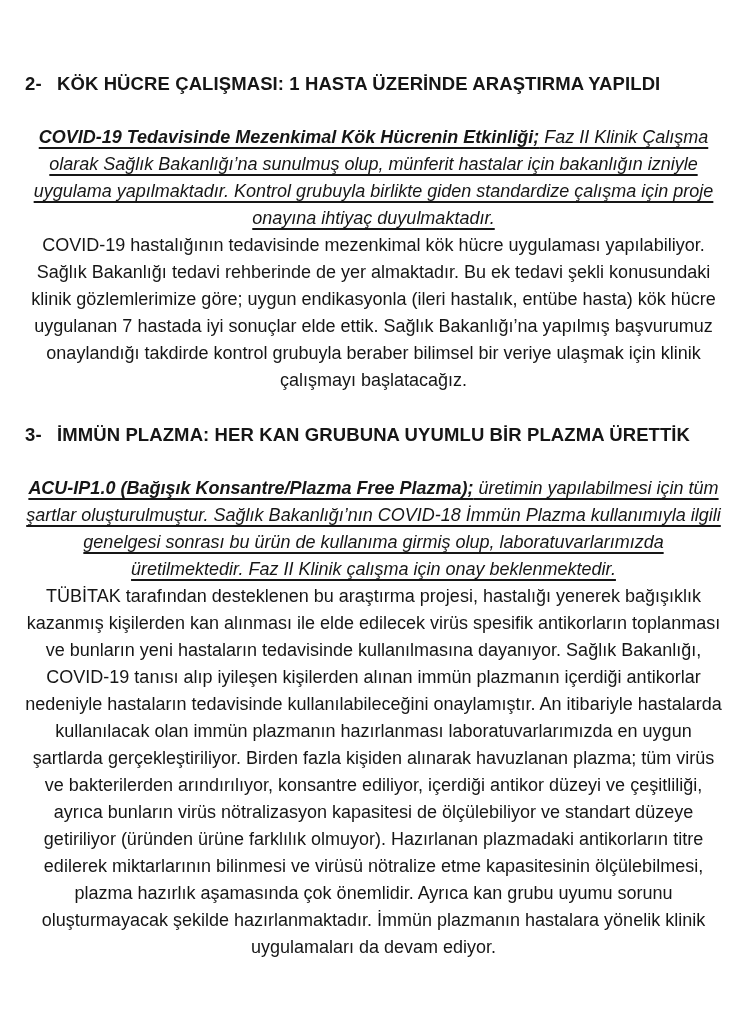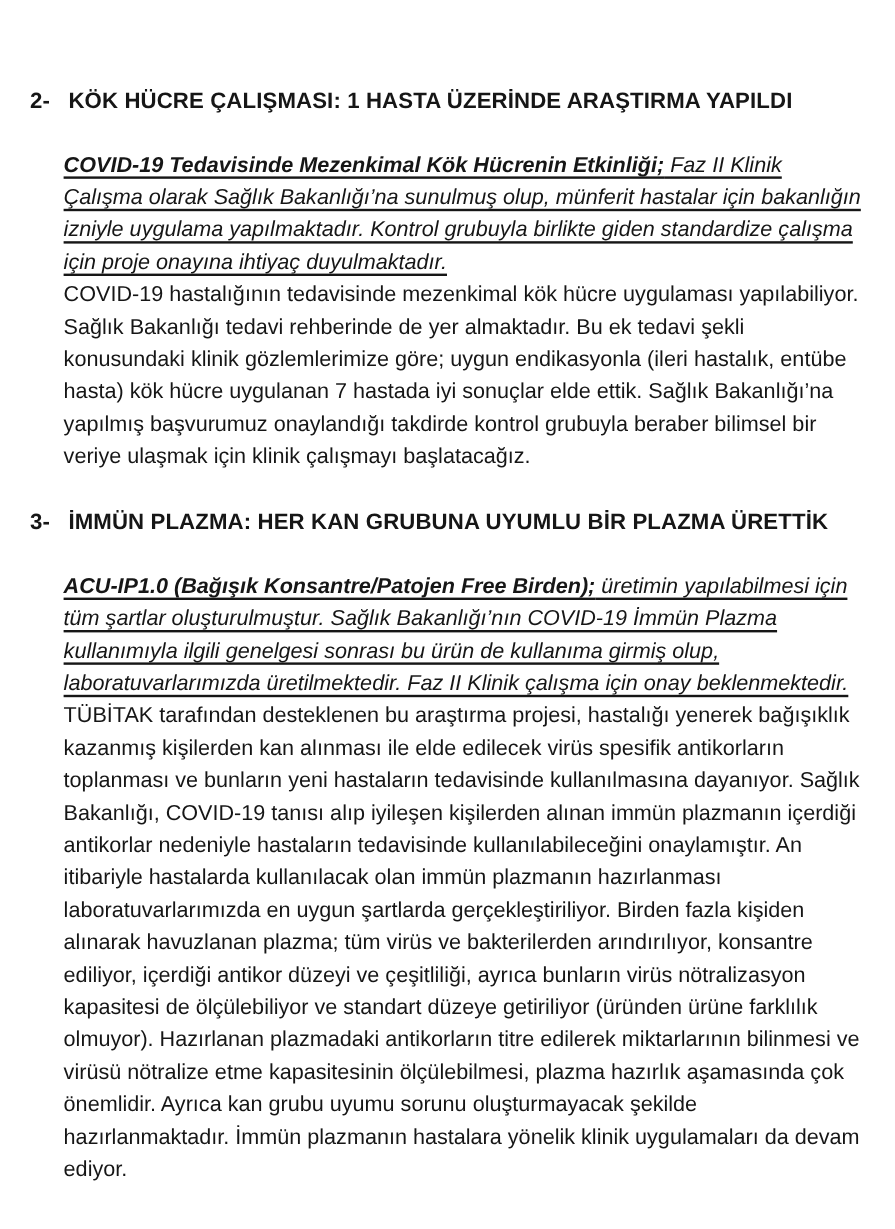--- a/index.html
+++ b/index.html
@@ -27,22 +27,22 @@
     font-size: 18.5px;
     margin: 0 0 27px 0;
     letter-spacing: 0.1px;
   }
   .heading-number {
     width: 32px;
     flex: 0 0 32px;
   }
   .heading-text { flex: 1; }
   .section-content {
-    margin-left: 28px;
     margin-right: 0;
+    text-align: center;
   }
   .lead-paragraph {
     margin: 0;
     font-style: italic;
     text-decoration: underline;
     text-decoration-thickness: 2px;
     text-underline-offset: 4px;
   }
   .lead-bold { font-weight: bold; }
   .body-paragraph {
@@ -65,18 +65,18 @@
       <p class="body-paragraph">COVID-19 hastalığının tedavisinde mezenkimal kök hücre uygulaması yapılabiliyor. Sağlık Bakanlığı tedavi rehberinde de yer almaktadır.  Bu ek tedavi şekli konusundaki klinik gözlemlerimize göre; uygun endikasyonla (ileri hastalık, entübe hasta) kök hücre uygulanan 7 hastada iyi sonuçlar elde ettik. Sağlık Bakanlığı’na yapılmış başvurumuz onaylandığı takdirde kontrol grubuyla beraber bilimsel bir veriye ulaşmak için klinik çalışmayı başlatacağız.</p>
     </div>
   </div>
 
   <div class="section">
     <div class="section-heading">
       <span class="heading-number">3-</span>
       <span class="heading-text">İMMÜN PLAZMA: HER KAN GRUBUNA UYUMLU BİR PLAZMA ÜRETTİK</span>
     </div>
     <div class="section-content">
-      <p class="lead-paragraph"><span class="lead-bold">ACU-IP1.0 (Bağışık Konsantre/Patojen Free Birden);</span><span> üretimin yapılabilmesi için tüm şartlar oluşturulmuştur. Sağlık Bakanlığı’nın COVID-19 İmmün Plazma kullanımıyla ilgili genelgesi sonrası bu ürün de kullanıma girmiş olup, laboratuvarlarımızda üretilmektedir. Faz II Klinik çalışma için onay beklenmektedir.</span></p>
+      <p class="lead-paragraph"><span class="lead-bold">ACU-IP1.0 (Bağışık Konsantre/Plazma Free Plazma);</span><span> üretimin yapılabilmesi için tüm şartlar oluşturulmuştur. Sağlık Bakanlığı’nın COVID-18 İmmün Plazma kullanımıyla ilgili genelgesi sonrası bu ürün de kullanıma girmiş olup, laboratuvarlarımızda üretilmektedir. Faz II Klinik çalışma için onay beklenmektedir.</span></p>
       <p class="body-paragraph">TÜBİTAK tarafından desteklenen bu araştırma projesi, hastalığı yenerek bağışıklık kazanmış kişilerden kan alınması ile elde edilecek virüs spesifik antikorların toplanması ve bunların yeni hastaların tedavisinde kullanılmasına dayanıyor. Sağlık Bakanlığı, COVID-19 tanısı alıp iyileşen kişilerden alınan immün plazmanın içerdiği antikorlar nedeniyle hastaların tedavisinde kullanılabileceğini onaylamıştır. An itibariyle hastalarda kullanılacak olan immün plazmanın hazırlanması laboratuvarlarımızda en uygun şartlarda gerçekleştiriliyor. Birden fazla kişiden alınarak havuzlanan plazma; tüm virüs ve bakterilerden arındırılıyor, konsantre ediliyor, içerdiği antikor düzeyi ve çeşitliliği, ayrıca bunların virüs nötralizasyon kapasitesi de ölçülebiliyor ve standart düzeye getiriliyor (üründen ürüne farklılık olmuyor). Hazırlanan plazmadaki antikorların titre edilerek miktarlarının bilinmesi ve virüsü nötralize etme kapasitesinin ölçülebilmesi, plazma hazırlık aşamasında çok önemlidir. Ayrıca kan grubu uyumu sorunu oluşturmayacak şekilde hazırlanmaktadır. İmmün plazmanın hastalara yönelik klinik uygulamaları da devam ediyor.</p>
     </div>
   </div>
 
 </div>
 
 </body></html>

